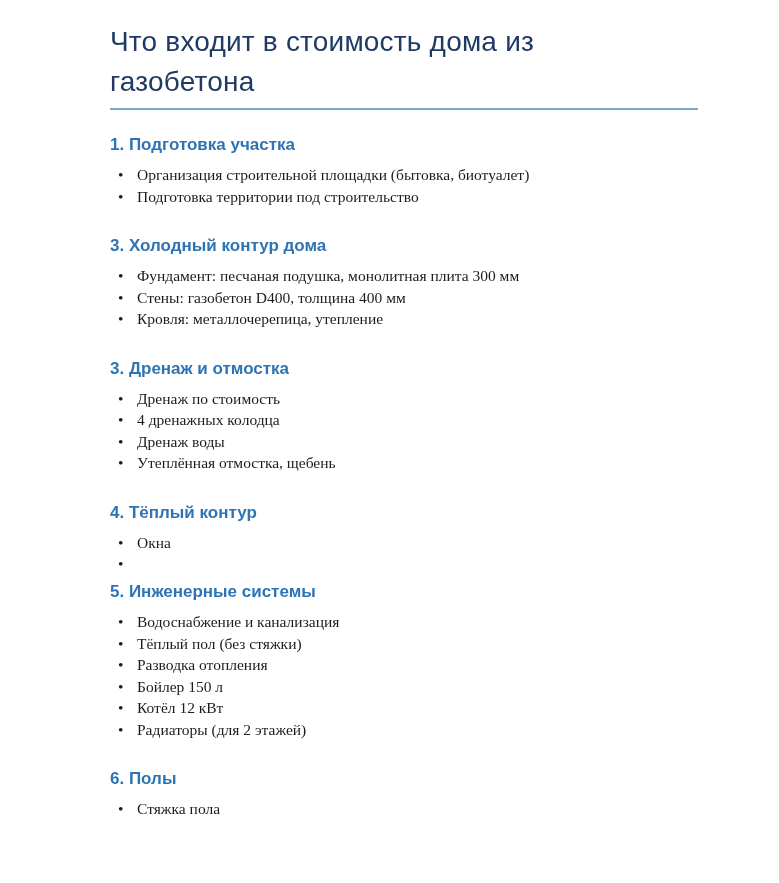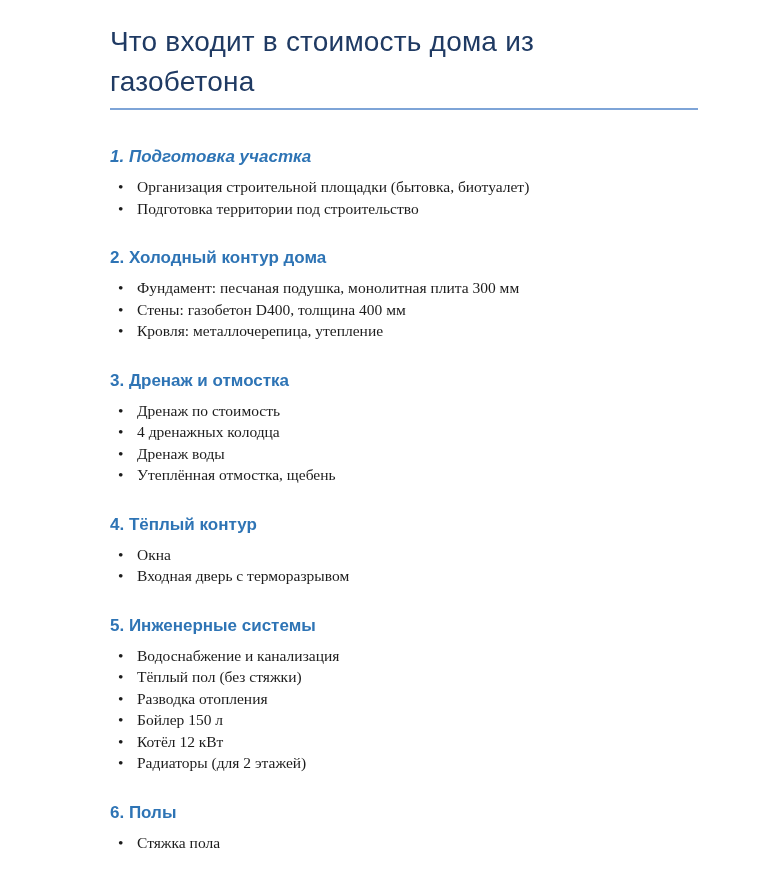--- a/index.html
+++ b/index.html
@@ -31,21 +31,21 @@
   }
   .section-heading {
     font-family: "Liberation Sans", sans-serif;
     font-weight: 700;
     font-size: 17px;
     line-height: 22px;
     color: #2E74B5;
     margin-top: 28px;
     margin-bottom: 8px;
   }
-  section:first-of-type .section-heading { margin-top: 36px; font-style: italic; }
+  section:first-of-type .section-heading { margin-top: 24px; }
   .bullet-list {
     list-style: none;
   }
   .bullet-list li {
     position: relative;
     padding-left: 27px;
     font-size: 15.5px;
     line-height: 21.5px;
     color: #1C1C1C;
   }
@@ -67,21 +67,21 @@
 
   <section>
     <h2 class="section-heading">1. Подготовка участка</h2>
     <ul class="bullet-list">
       <li><span class="bullet">•</span><span>Организация строительной площадки (бытовка, биотуалет)</span></li>
       <li><span class="bullet">•</span><span>Подготовка территории под строительство</span></li>
     </ul>
   </section>
 
   <section>
-    <h2 class="section-heading">2. Холодный контур дома</h2>
+    <h2 class="section-heading">3. Холодный контур дома</h2>
     <ul class="bullet-list">
       <li><span class="bullet">•</span><span>Фундамент: песчаная подушка, монолитная плита 300 мм</span></li>
       <li><span class="bullet">•</span><span>Стены: газобетон D400, толщина 400 мм</span></li>
       <li><span class="bullet">•</span><span>Кровля: металлочерепица, утепление</span></li>
     </ul>
   </section>
 
   <section>
     <h2 class="section-heading">3. Дренаж и отмостка</h2>
     <ul class="bullet-list">
@@ -89,21 +89,21 @@
       <li><span class="bullet">•</span><span>4 дренажных колодца</span></li>
       <li><span class="bullet">•</span><span>Дренаж воды</span></li>
       <li><span class="bullet">•</span><span>Утеплённая отмостка, щебень</span></li>
     </ul>
   </section>
 
   <section>
     <h2 class="section-heading">4. Тёплый контур</h2>
     <ul class="bullet-list">
       <li><span class="bullet">•</span><span>Окна</span></li>
-      <li><span class="bullet">•</span><span>Входная дверь с терморазрывом</span></li>
+      <li><span class="bullet">•</span></li>
     </ul>
   </section>
 
   <section>
     <h2 class="section-heading">5. Инженерные системы</h2>
     <ul class="bullet-list">
       <li><span class="bullet">•</span><span>Водоснабжение и канализация</span></li>
       <li><span class="bullet">•</span><span>Тёплый пол (без стяжки)</span></li>
       <li><span class="bullet">•</span><span>Разводка отопления</span></li>
       <li><span class="bullet">•</span><span>Бойлер 150 л</span></li>

